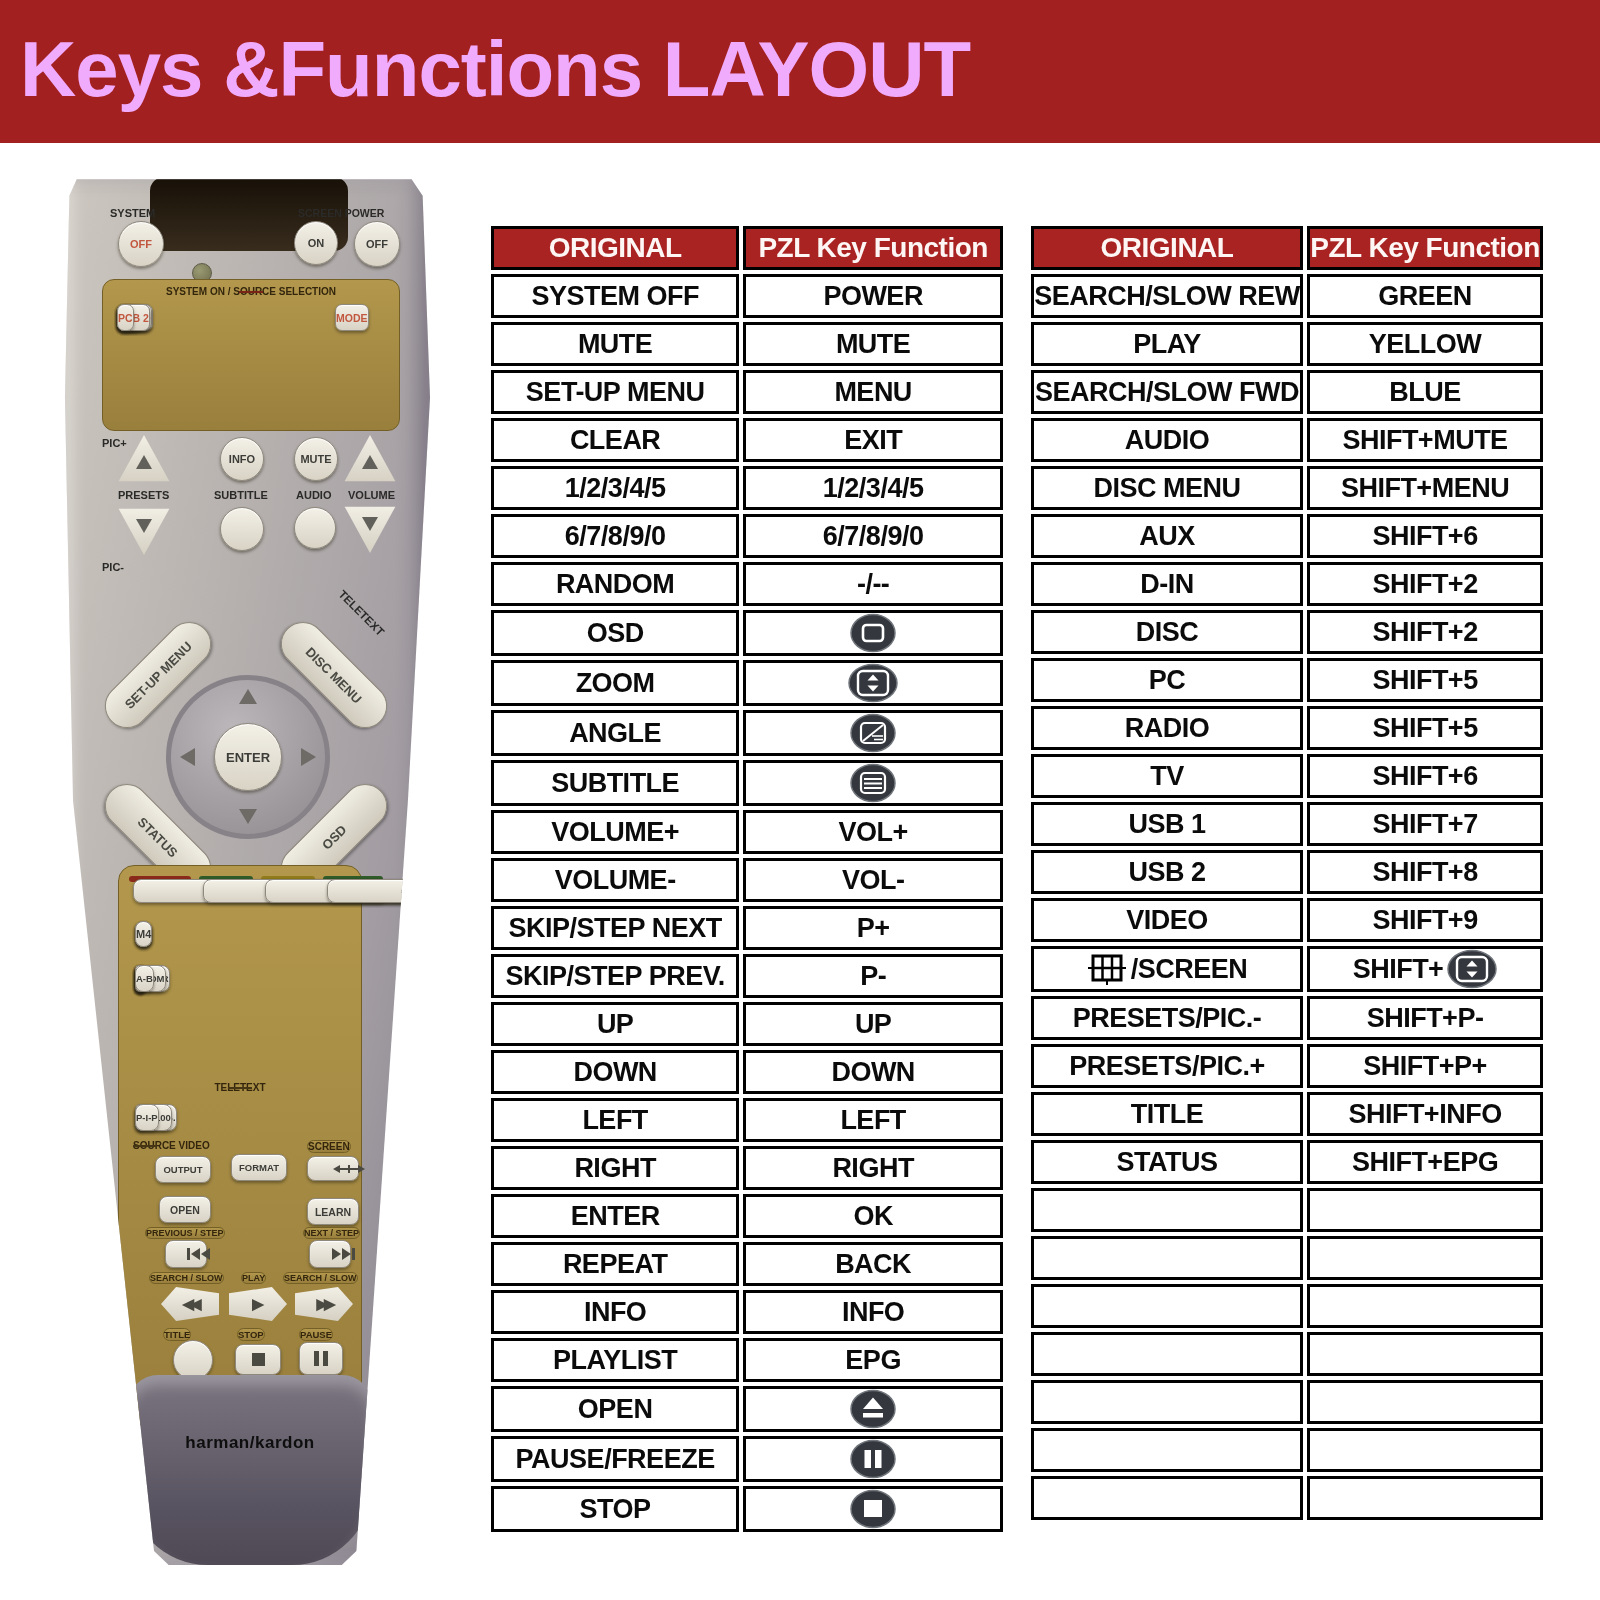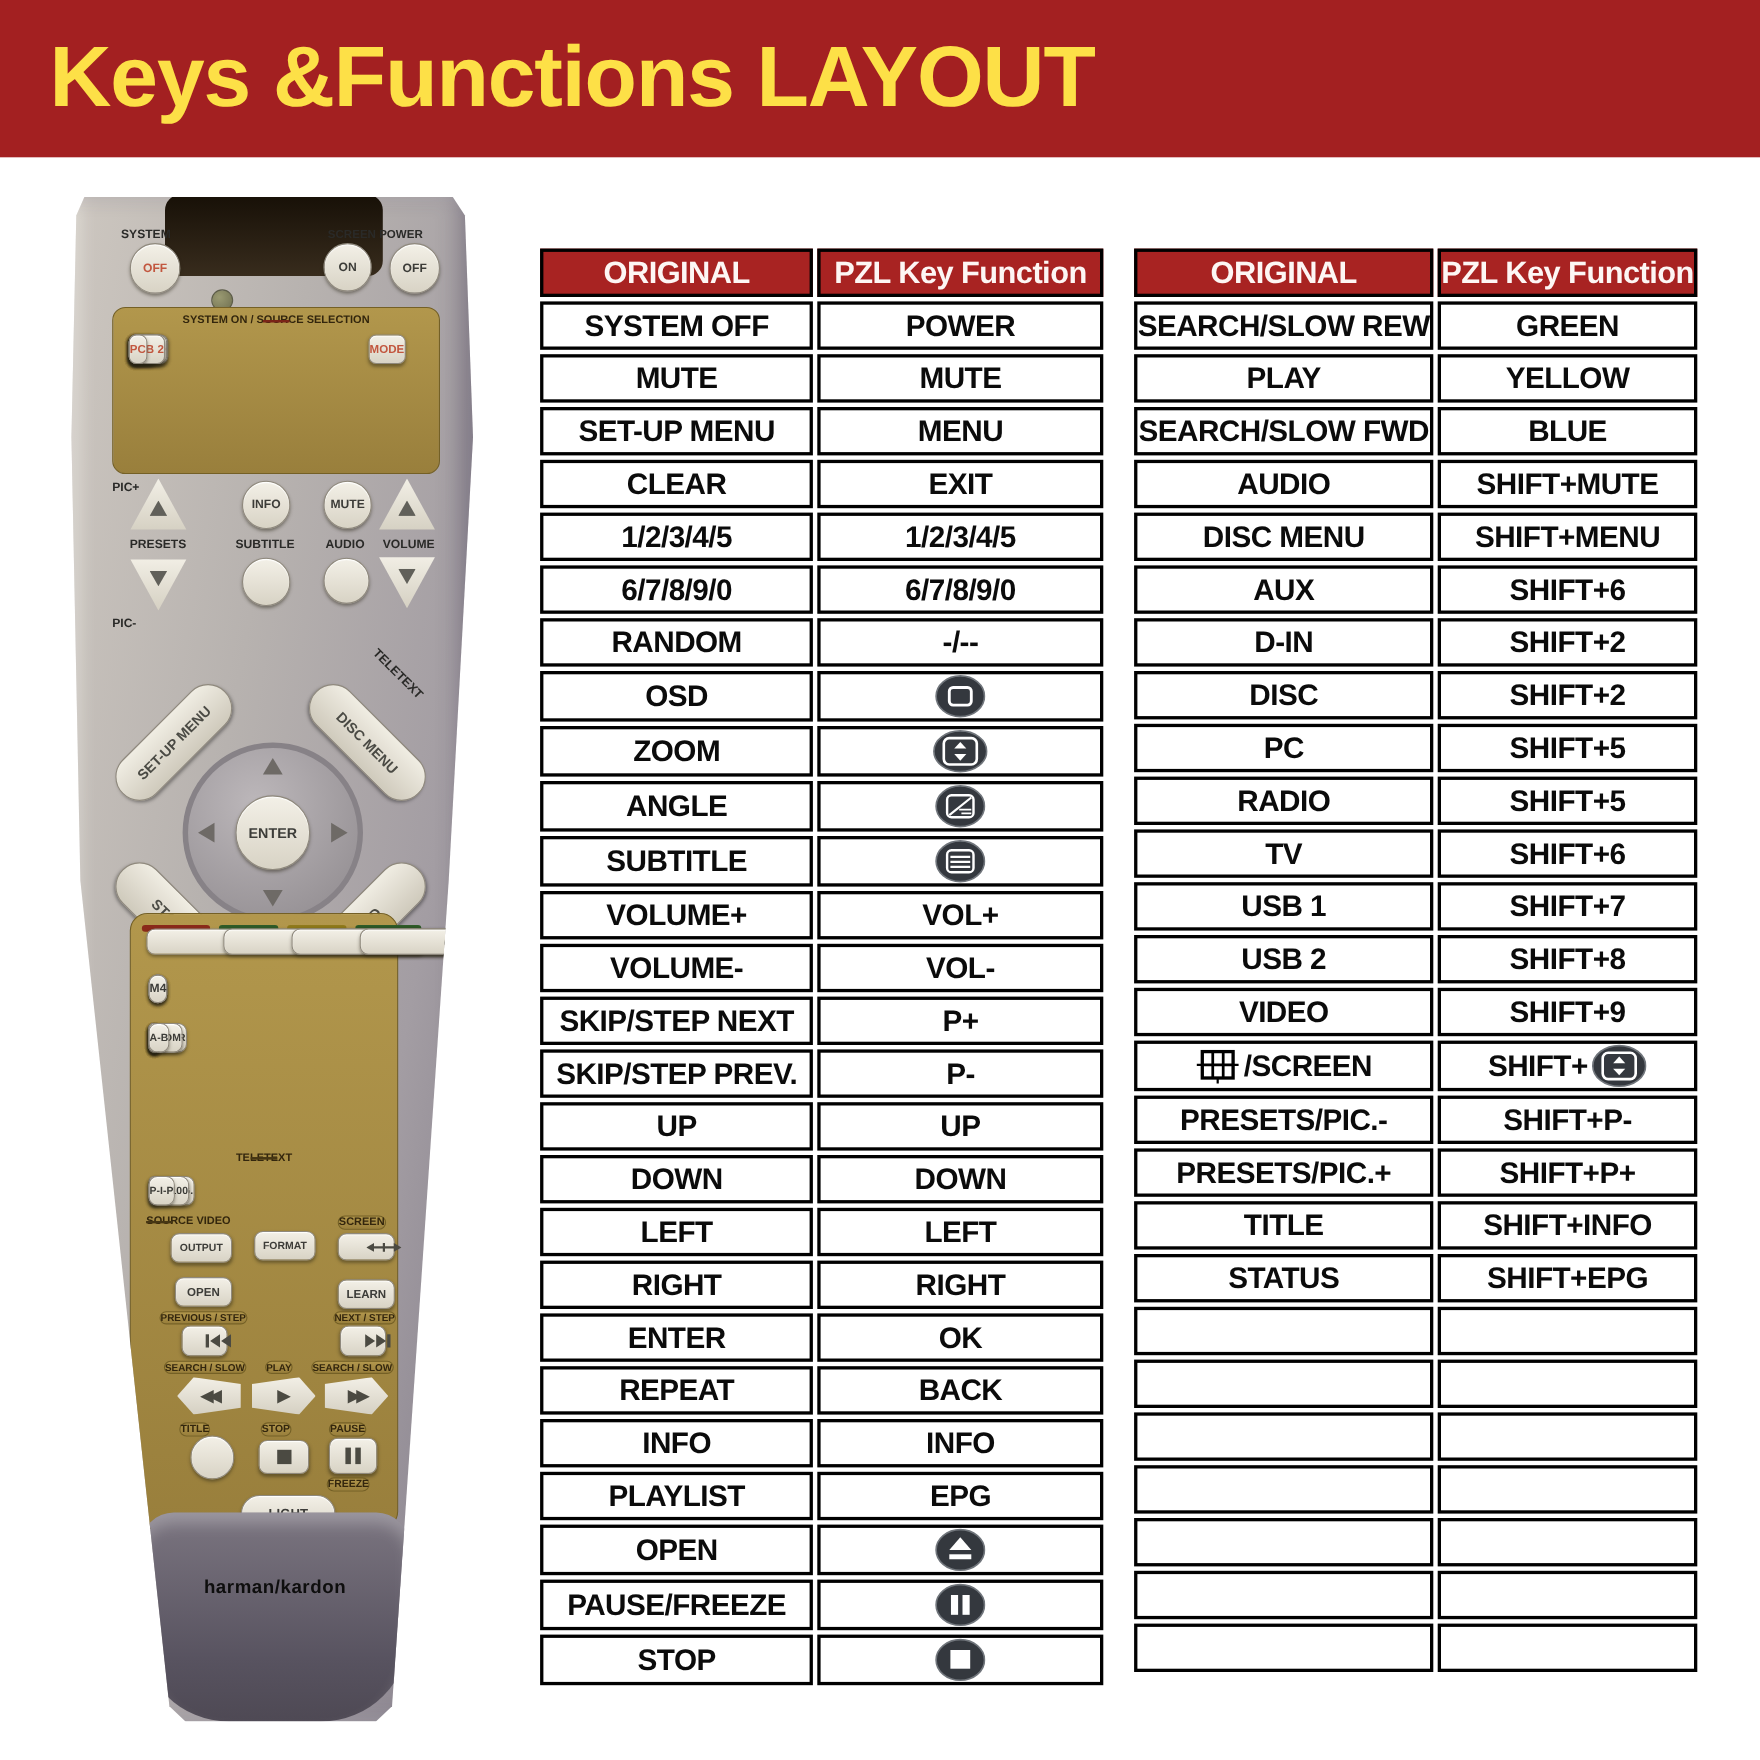--- a/index.html
+++ b/index.html
@@ -1,22 +1,22 @@
 <!DOCTYPE html>
 <html><head>
 <meta charset="utf-8">
 <style>
   html,body{margin:0;padding:0;background:#fff;}
   .page{position:relative;width:1600px;height:1600px;overflow:hidden;background:#fff;
         font-family:"Liberation Sans",sans-serif;}
 
   
   .banner{position:absolute;left:0;top:0;width:1600px;height:143px;background:#a32021;}
-  .banner h1{margin:0;padding:30px 0 0 45px;font-size:78px;line-height:1;font-weight:bold;
-             color:#fde047;letter-spacing:-1px;}
+  .banner h1{margin:0;padding:30px 0 0 20px;font-size:78px;line-height:1;font-weight:bold;
+             color:#f0abfc;letter-spacing:-1px;}
 
   
   table.map{position:absolute;top:222px;border-collapse:separate;border-spacing:4px;}
   #table-left{left:487px;width:520px;}
   #table-right{left:1027px;width:520px;}
   table.map th,table.map td{border:3px solid #000;text-align:center;vertical-align:middle;
       padding:0;height:38px;font-weight:bold;color:#0b0b0b;background:#fff;overflow:hidden;}
   table.map th{background:#a82322;color:#fdf6f4;font-size:28px;letter-spacing:-0.5px;}
   table.map td{font-size:27px;letter-spacing:-0.5px;white-space:nowrap;}
   table.map td .cellflex{display:flex;align-items:center;justify-content:center;gap:4px;}
@@ -830,21 +830,21 @@
     <div class="dpad"></div>
     <div class="ctri" style="left:177px;top:514px;border-left:9px solid transparent;border-right:9px solid transparent;border-bottom:15px solid #6e6a66;"></div>
     <div class="ctri" style="left:177px;top:634px;border-left:9px solid transparent;border-right:9px solid transparent;border-top:15px solid #6e6a66;"></div>
     <div class="ctri" style="left:118px;top:573px;border-top:9px solid transparent;border-bottom:9px solid transparent;border-right:15px solid #6e6a66;"></div>
     <div class="ctri" style="left:239px;top:573px;border-top:9px solid transparent;border-bottom:9px solid transparent;border-left:15px solid #6e6a66;"></div>
     <div class="rbtn round enter">ENTER</div>
     <div class="wedge" style="left:30px;top:640px;transform:rotate(45deg);">STATUS</div>
     <div class="r-label" style="left:58px;top:716px;transform:rotate(45deg);">MIX</div>
     <div class="wedge" style="left:206px;top:640px;transform:rotate(-45deg);">OSD</div>
 
-    <div class="gold" style="left:56px;top:655px;width:244px;height:560px;border-radius:16px;padding-left:28px;">
+    <div class="gold" style="left:56px;top:690px;width:244px;height:560px;border-radius:16px;padding-left:28px;">
       <div id="color-row" class="grid-abs" style="left:10px;top:10px;grid-template-columns:62px 54px 54px 60px;column-gap:8px;">
           <div class="strip" style="position: static; background: rgb(138, 42, 26);">
             <div class="rbtn fn-btn" style="width: 100%; height: 24px; font-size: 9.5px;">PLAYLIST</div>
           </div>
           <div class="strip" style="position: static; background: rgb(47, 91, 40);">
             <div class="rbtn fn-btn" style="width: 100%; height: 24px; font-size: 9.5px;">RANDOM</div>
           </div>
           <div class="strip" style="position: static; background: rgb(144, 122, 28);">
             <div class="rbtn fn-btn" style="width: 100%; height: 24px; font-size: 9.5px;">REPEAT</div>
           </div>

